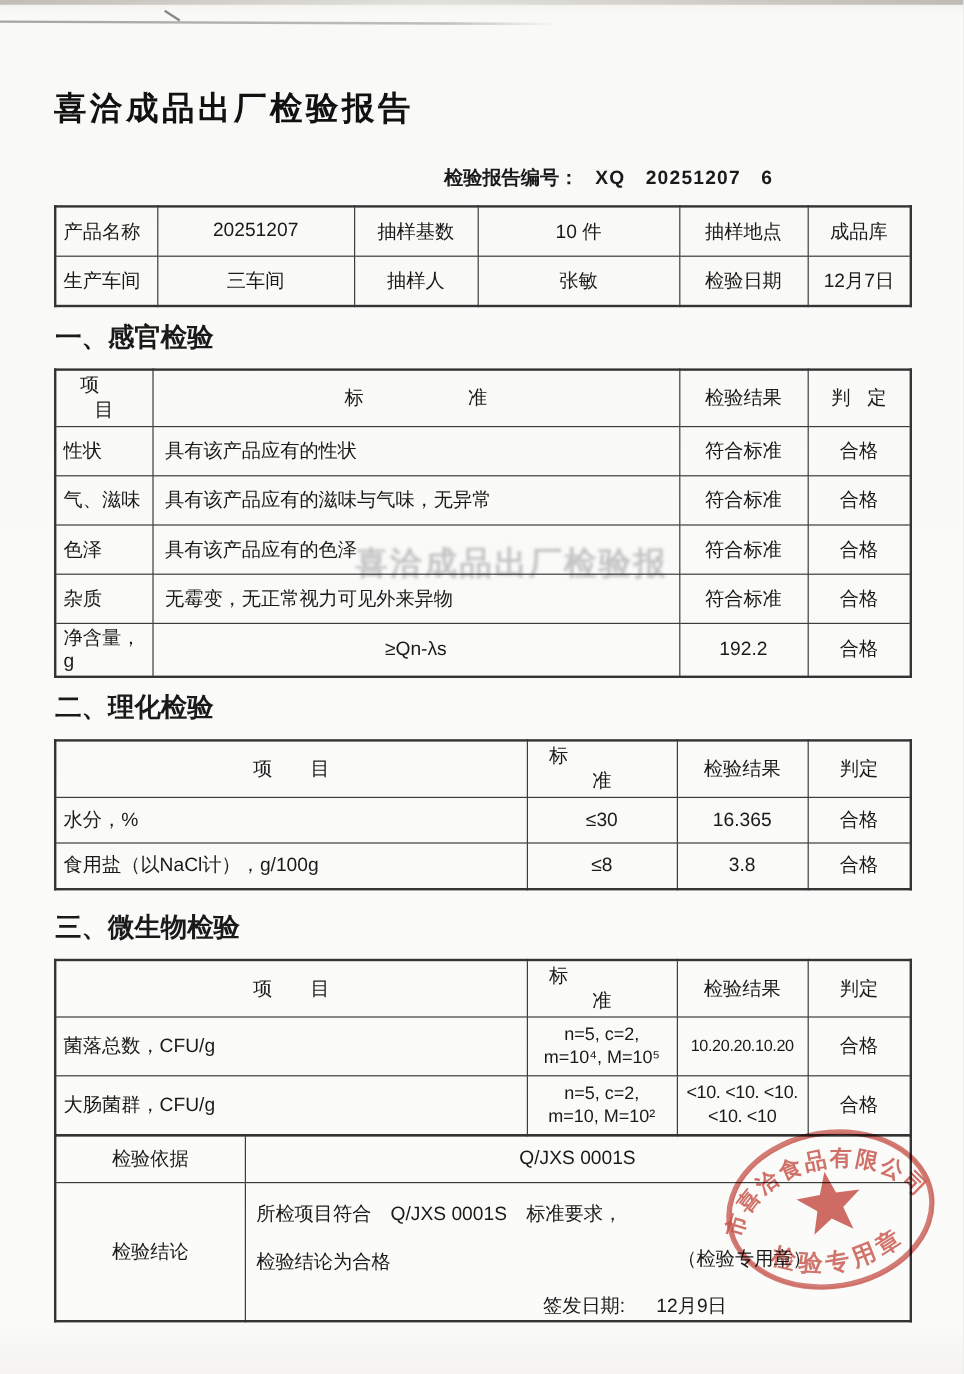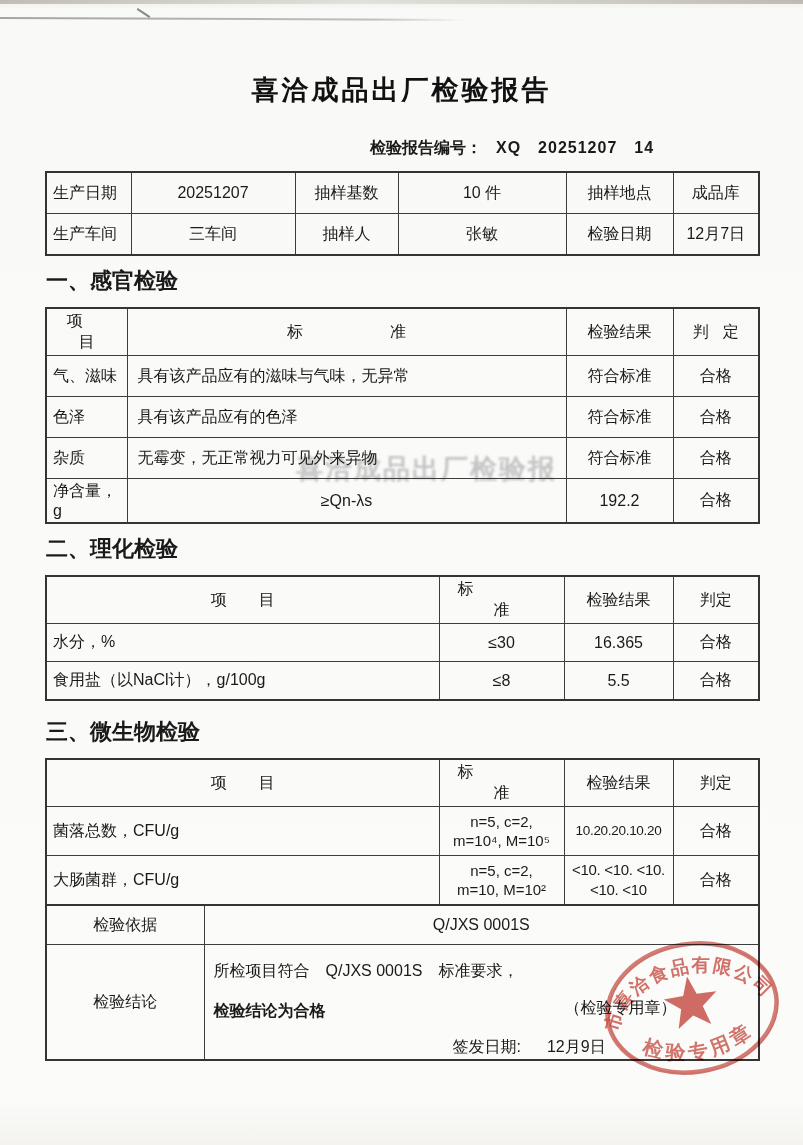--- a/index.html
+++ b/index.html
@@ -12,21 +12,21 @@
   .content{position:relative;padding:72px 45px 0 45px;width:713px;}
   
   .scan-top{position:absolute;top:0;left:0;right:0;height:4px;
     background:linear-gradient(90deg,rgba(120,114,102,.40),rgba(120,114,102,.12) 45%,rgba(120,114,102,.42));}
   .scan-line{position:absolute;top:18px;left:0;width:465px;height:2px;
     background:linear-gradient(90deg,rgba(95,95,95,.55),rgba(120,120,120,.45) 80%,rgba(140,140,140,0));
     transform:rotate(.25deg);}
   .scan-tick{position:absolute;left:136px;top:12px;width:15px;height:2px;background:rgba(90,90,90,.7);
     transform:rotate(33deg);}
   
-  .title{text-align:center;font-size:27px;font-weight:bold;letter-spacing:3px;color:#111;}
+  .title{text-align:left;font-size:27px;font-weight:bold;letter-spacing:3px;color:#111;}
   .report-no{margin-top:30px;padding-left:325px;font-size:16px;font-weight:600;white-space:pre;}
   .report-no .val{margin-left:14px;letter-spacing:1px;}
   
   table{border-collapse:collapse;table-layout:fixed;width:713px;}
   td,th{border:1.6px solid #3d3d3d;font-size:16px;font-weight:normal;
     vertical-align:middle;text-align:center;padding:2px 3px;overflow:hidden;}
   table{border:2px solid #343434;}
   .t-info{margin-top:12px;}
   .t-info td{height:36px;}
   .lbl{text-align:left;padding-left:6px;}
@@ -45,21 +45,21 @@
   .t-phys tr.hd td{height:31px;}
   .t-micro td{height:44px;}
   .t-micro tr.hd td{height:31px;}
   .std2{line-height:1.3;font-size:15px;}
   .small-result{font-size:13.5px;letter-spacing:-.3px;line-height:1.35;padding:2px 1px;}
   .t-concl{margin-top:-2px;}
   .t-concl .r1 td{height:34px;}
   .t-concl .r2 td{height:110px;}
   .concl-cell{position:relative;text-align:left;vertical-align:top;}
   .concl-l1{position:absolute;left:9px;top:16px;white-space:pre;text-align:center;}
-  .concl-l2{position:absolute;left:9px;top:56px;font-weight:bold;}
+  .concl-l2{position:absolute;left:9px;top:56px;}
   .seal-note{position:absolute;left:360px;top:53px;}
   .issue{position:absolute;left:248px;top:92px;white-space:pre;}
   .issue .val{margin-left:26px;}
   
   .ghost{position:absolute;left:296px;top:451px;width:258px;height:40px;overflow:hidden;
     font-size:27px;font-weight:bold;letter-spacing:2px;color:rgba(108,108,114,.38);
     filter:blur(1.2px);white-space:nowrap;}
   
   .stamp{position:absolute;left:592px;top:928px;width:200px;height:160px;
     mix-blend-mode:multiply;opacity:.88;}
@@ -70,34 +70,34 @@
 <div class="page">
   <div class="scan-top"></div>
   <div class="scan-line"></div>
   <div class="scan-tick"></div>
   <div class="ghost">喜洽成品出厂检验报告</div>
 
   <div class="content">
 
     <div class="title">喜洽成品出厂检验报告</div>
 
-    <div class="report-no"><span>检验报告编号：</span><span class="val">XQ　20251207　14</span></div>
+    <div class="report-no"><span>检验报告编号：</span><span class="val">XQ　20251207　6</span></div>
 
     <table class="t-info">
       <colgroup>
           <col style="width:85px">
           <col style="width:164px">
           <col style="width:103px">
         <col style="width:168px">
           <col style="width:107px">
           <col style="width:86px">
         </colgroup>
       <tbody>
       <tr>
-        <td class="lbl">生产日期</td>
+        <td class="lbl">产品名称</td>
         <td>20251207</td>
         <td>抽样基数</td>
         <td>10 件</td>
         <td>抽样地点</td>
         <td>成品库</td>
       </tr>
       <tr>
         <td class="lbl">生产车间</td>
         <td>三车间</td>
         <td>抽样人</td>
@@ -117,20 +117,26 @@
           <col style="width:86px">
         </colgroup>
       <tbody>
           <tr class="hd">
         <td><span class="ls24">项目</span></td>
         <td><span class="ls87">标准</span></td>
         <td>检验结果</td>
         <td><span class="ls14">判定</span></td>
       </tr>
       <tr>
+        <td class="item-cell">性状</td>
+        <td class="left">具有该产品应有的性状</td>
+        <td>符合标准</td>
+        <td>合格</td>
+      </tr>
+      <tr>
         <td class="item-cell">气、滋味</td>
         <td class="left">具有该产品应有的滋味与气味，无异常</td>
         <td>符合标准</td>
         <td>合格</td>
       </tr>
       <tr>
         <td class="item-cell">色泽</td>
         <td class="left">具有该产品应有的色泽</td>
         <td>符合标准</td>
         <td>合格</td>
@@ -167,21 +173,21 @@
       </tr>
       <tr>
         <td class="item-cell">水分，%</td>
         <td>≤30</td>
         <td>16.365</td>
         <td>合格</td>
       </tr>
       <tr>
         <td class="item-cell">食用盐（以NaCl计），g/100g</td>
         <td>≤8</td>
-        <td>5.5</td>
+        <td>3.8</td>
         <td>合格</td>
       </tr>
     </tbody>
       </table>
 
     <div class="sec-h" style="margin-top:16px;">三、微生物检验</div>
     <table class="t-micro">
       <colgroup>
           <col style="width:393px">
           <col style="width:125px">

